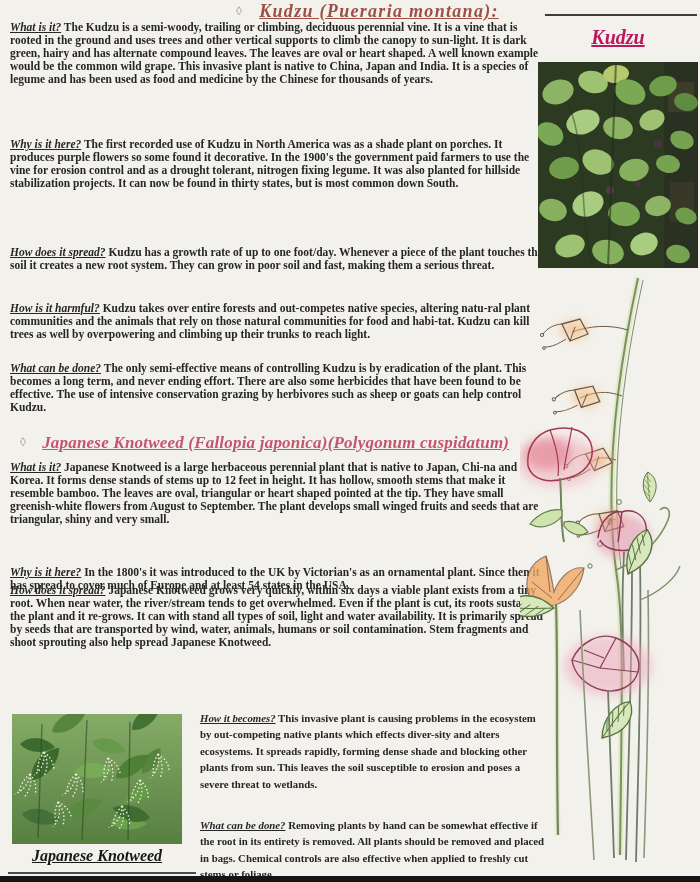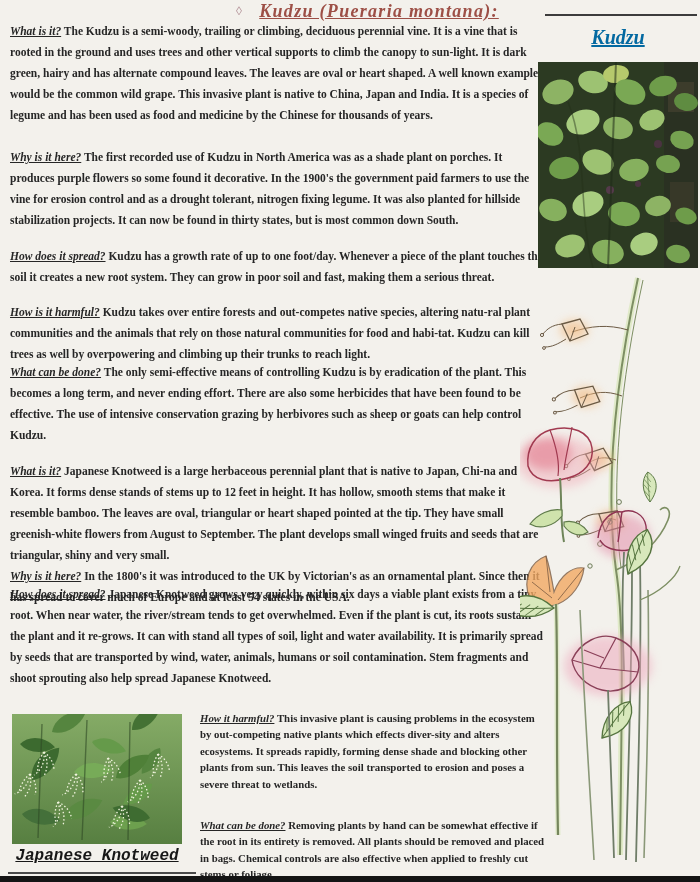--- a/index.html
+++ b/index.html
@@ -15,92 +15,94 @@
   .h-kudzu{left:236px; top:1px; font-size:18px; letter-spacing:1.3px; color:#9d4f46;}
   .h-knot{left:20px; top:433px; font-size:17px; letter-spacing:0.2px; color:#c2566c;}
   .bullet{
     display:inline-block; font-style:normal; font-weight:normal;
     color:#b5959b; font-size:12px; margin-right:16px; transform:translateY(-2px);
     text-decoration:none;
   }
   
   .para{
     position:absolute; left:10px; width:538px;
-    font-size:11.5px; line-height:21px; font-weight:bold; color:#262626;
+    font-size:11.5px; line-height:13px; font-weight:bold; color:#262626;
     text-align:left;
   }
   .para .lead{font-style:italic; text-decoration:underline;}
   .col2{left:200px; width:346px; font-size:10.8px; line-height:16.4px;}
   
   .toprule{position:absolute; left:545px; top:14px; width:152px; height:2px; background:#3c3c3c;}
   .sidelabel{
     position:absolute; left:538px; top:26px; width:160px; text-align:center;
-    font-size:20px; font-weight:bold; font-style:italic; color:#0369a1;
+    font-size:20px; font-weight:bold; font-style:italic; color:#be185d;
     text-decoration:underline;
   }
   .kudzu-photo{position:absolute; left:538px; top:62px; width:160px; height:206px;}
   .flowers{position:absolute; left:520px; top:270px; width:180px; height:602px;}
   
   .knot-photo{position:absolute; left:12px; top:714px; width:170px; height:130px;}
   .caption{
     position:absolute; left:12px; top:847px; width:170px; text-align:center;
     font-size:16px; font-weight:bold; font-style:italic; color:#171717;
     text-decoration:underline;
-    font-family:Liberation Mono, monospace;
   }
   .caption-rule{position:absolute; left:8px; top:872px; width:188px; height:2px; background:#4a4a4a;}
   .bottombar{position:absolute; left:0; top:876px; width:700px; height:6px; background:#141414;}
 </style>
 </head>
 <body>
 
 <div class="page">
 
   <div class="heading h-kudzu">
     <span class="bullet">◊</span><span class="htext">Kudzu (Pueraria montana):</span>
   </div>
 
   <div class="para" style="top:21px">
     <span class="lead">What is it?</span>
     <span>The Kudzu is a semi-woody, trailing or climbing, deciduous perennial vine. It is a vine that is rooted in the ground and uses trees and other vertical supports to climb the canopy to sun-light. It is dark green, hairy and has alternate compound leaves. The leaves are oval or heart shaped. A well known example would be the common wild grape. This invasive plant is native to China, Japan and India. It is a species of legume and has been used as food and medicine by the Chinese for thousands of years.</span>
   </div>
-  <div class="para" style="top:147px">
+  <div class="para" style="top:138px">
     <span class="lead">Why is it here?</span>
     <span>The first recorded use of Kudzu in North America was as a shade plant on porches. It produces purple flowers so some found it decorative. In the 1900's the government paid farmers to use the vine for erosion control and as a drought tolerant, nitrogen fixing legume. It was also planted for hillside stabilization projects. It can now be found in thirty states, but is most common down South.</span>
   </div>
   <div class="para" style="top:246px">
     <span class="lead">How does it spread?</span>
     <span>Kudzu has a growth rate of up to one foot/day. Whenever a piece of the plant touches the soil it creates a new root system. They can grow in poor soil and fast, making them a serious threat.</span>
   </div>
   <div class="para" style="top:302px">
     <span class="lead">How is it harmful?</span>
     <span>Kudzu takes over entire forests and out-competes native species, altering natu-ral plant communities and the animals that rely on those natural communities for food and habi-tat. Kudzu can kill trees as well by overpowering and climbing up their trunks to reach light.</span>
   </div>
   <div class="para" style="top:362px">
     <span class="lead">What can be done?</span>
     <span>The only semi-effective means of controlling Kudzu is by eradication of the plant. This becomes a long term, and never ending effort. There are also some herbicides that have been found to be effective. The use of intensive conservation grazing by herbivores such as sheep or goats can help control Kudzu.</span>
   </div>
 
+  <div class="heading h-knot">
+    <span class="bullet">◊</span><span class="htext">Japanese Knotweed (Fallopia japonica)(Polygonum cuspidatum)</span>
+  </div>
 
   <div class="para" style="top:461px">
     <span class="lead">What is it?</span>
     <span>Japanese Knotweed is a large herbaceous perennial plant that is native to Japan, Chi-na and Korea. It forms dense stands of stems up to 12 feet in height. It has hollow, smooth stems that make it resemble bamboo. The leaves are oval, triangular or heart shaped pointed at the tip. They have small greenish-white flowers from August to September. The plant develops small winged fruits and seeds that are triangular, shiny and very small.</span>
   </div>
   <div class="para" style="top:566px">
     <span class="lead">Why is it here?</span>
     <span>In the 1800's it was introduced to the UK by Victorian's as an ornamental plant. Since then it has spread to cover much of Europe and at least 54 states in the USA.</span>
   </div>
   <div class="para" style="top:584px">
     <span class="lead">How does it spread?</span>
     <span>Japanese Knotweed grows very quickly, within six days a viable plant exists from a tiny root. When near water, the river/stream tends to get overwhelmed. Even if the plant is cut, its roots sustain the plant and it re-grows. It can with stand all types of soil, light and water availability. It is primarily spread by seeds that are transported by wind, water, animals, humans or soil contamination. Stem fragments and shoot sprouting also help spread Japanese Knotweed.</span>
   </div>
 
   <div class="para col2" style="top:710px">
-    <span class="lead">How it harmful?</span>
-    <span>This invasive plant is causing problems in the ecosystem by out-competing native plants which effects diver-sity and alters ecosystems. It spreads rapidly, forming dense shade and blocking other plants from sun. This leaves the soil transported to erosion and poses a severe threat to wetlands.</span>
+    <span class="lead">How it becomes?</span>
+    <span>This invasive plant is causing problems in the ecosystem by out-competing native plants which effects diver-sity and alters ecosystems. It spreads rapidly, forming dense shade and blocking other plants from sun. This leaves the soil susceptible to erosion and poses a severe threat to wetlands.</span>
   </div>
   <div class="para col2" style="top:817px">
     <span class="lead">What can be done?</span>
     <span>Removing plants by hand can be somewhat effective if the root in its entirety is removed. All plants should be removed and placed in bags. Chemical controls are also effective when applied to freshly cut stems or foliage.</span>
   </div>
 
   <div class="toprule"></div>
   <div class="sidelabel">Kudzu</div>
 
   <svg class="kudzu-photo" viewBox="0 0 160 206">

